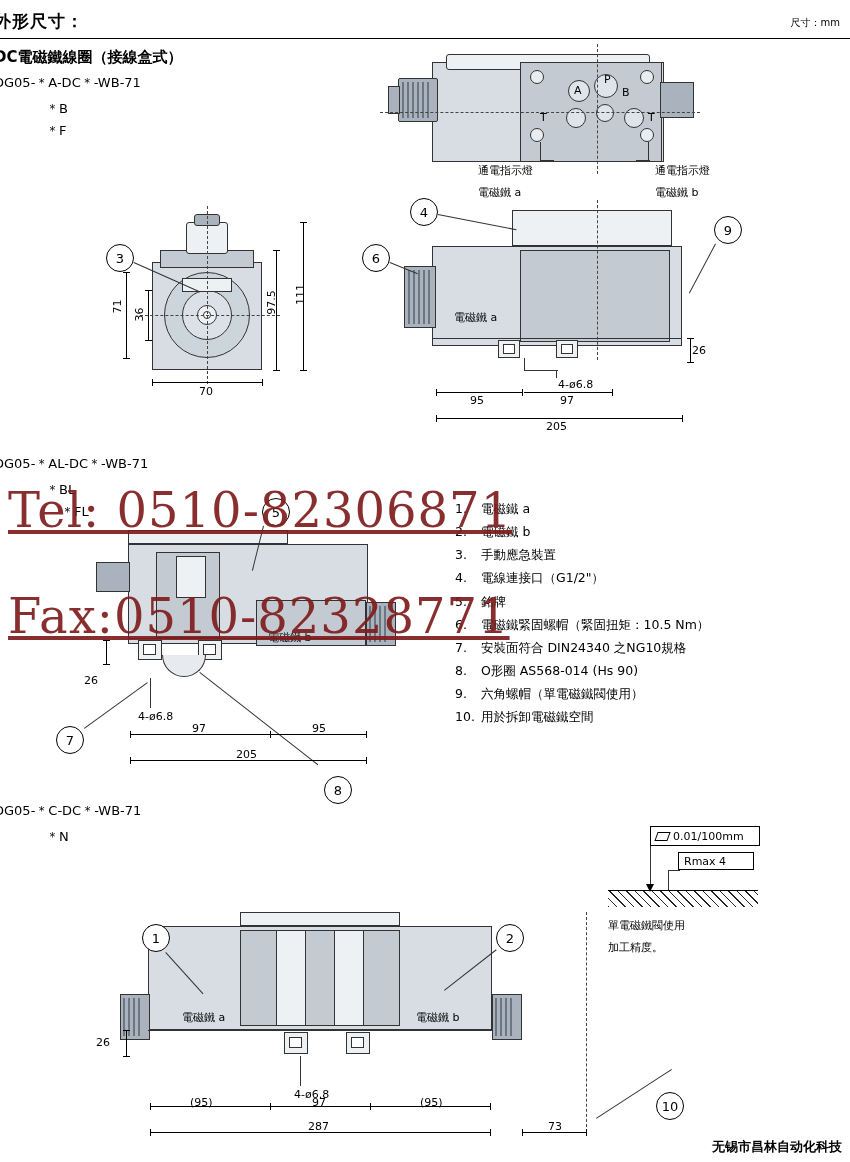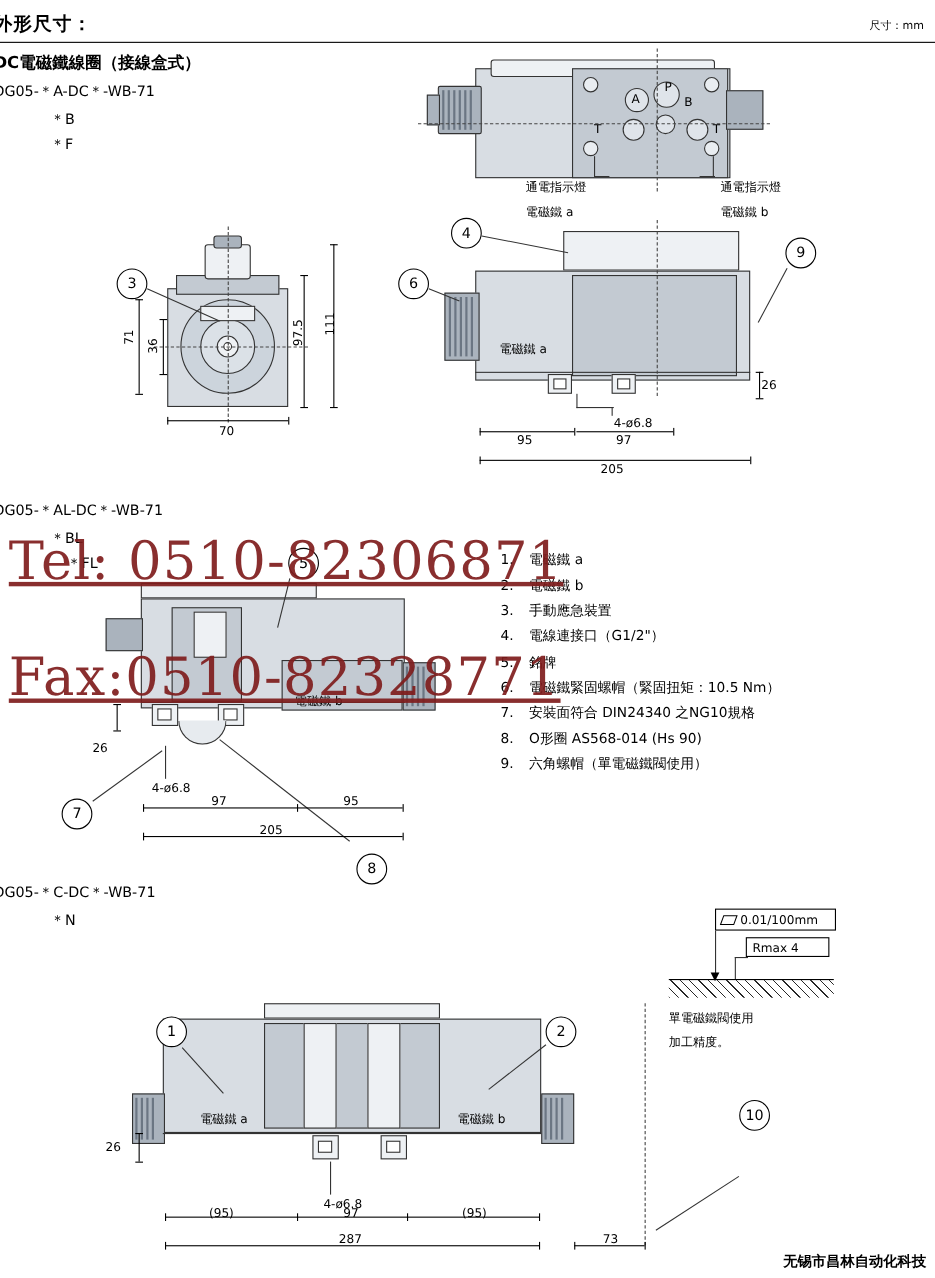--- a/index.html
+++ b/index.html
@@ -324,20 +324,24 @@
       <div class="txt">安裝面符合 DIN24340 之NG10規格</div>
     </div>
   <div class="row">
       <div class="num">8.</div>
       <div class="txt">O形圈 AS568-014 (Hs 90)</div>
     </div>
   <div class="row">
       <div class="num">9.</div>
       <div class="txt">六角螺帽（單電磁鐵閥使用）</div>
     </div>
+  <div class="row">
+      <div class="num">10.</div>
+      <div class="txt">用於拆卸電磁鐵空間</div>
+    </div>
 </div>
 
 <div class="abs mdl" style="left:-6px; top:802px;">DG05-＊C-DC＊-WB-71</div>
 <div class="abs sub" style="left:46px; top:828px;">＊N</div>
 
 <div>
   <div class="abs" style="left:650px; top:826px; width:110px; height:20px; border:1.1px solid #000; background:#fff; display:flex; align-items:center;">
     <div style="width:22px; display:flex; justify-content:center;">
       <div style="width:13px; height:9px; border:1.1px solid #000; transform:skewX(-20deg);"></div>
     </div>
@@ -389,21 +393,21 @@
   <div class="abs" style="left:351px; top:1037px; width:13px; height:11px; border:1px solid #333; background:#fff;"></div>
   <div class="abs ln" style="left:148px; top:1030px; width:344px; height:1px;"></div>
 
   <div class="abs lbl cjk" style="left:182px; top:1010px;">電磁鐵 a</div>
   <div class="abs lbl cjk" style="left:416px; top:1010px;">電磁鐵 b</div>
 
   <div class="abs cir" style="left:142px; top:924px;">1</div>
   <div class="abs ln" style="left:166px; top:952px; width:56px; height:1px; transform:rotate(48deg); transform-origin:0 0;"></div>
   <div class="abs cir" style="left:496px; top:924px;">2</div>
   <div class="abs ln" style="left:444px; top:990px; width:66px; height:1px; transform:rotate(-38deg); transform-origin:0 0;"></div>
-  <div class="abs cir" style="left:656px; top:1000px;margin-left:16px;">10</div>
+  <div class="abs cir" style="left:656px; top:1092px;">10</div>
   <div class="abs ln" style="left:596px; top:1118px; width:90px; height:1px; transform:rotate(-33deg); transform-origin:0 0;"></div>
 
   <div class="dashv" style="left:586px; top:912px; height:220px;"></div>
 
   <div class="dimvert" style="left:126px; top:1030px; height:26px;"></div>
   <div class="tickh" style="left:123px; top:1030px;"></div>
   <div class="tickh" style="left:123px; top:1056px;"></div>
   <div class="abs dim" style="left:96px; top:1036px;">26</div>
 
   <div class="abs dim" style="left:294px; top:1088px;">4-ø6.8</div>

